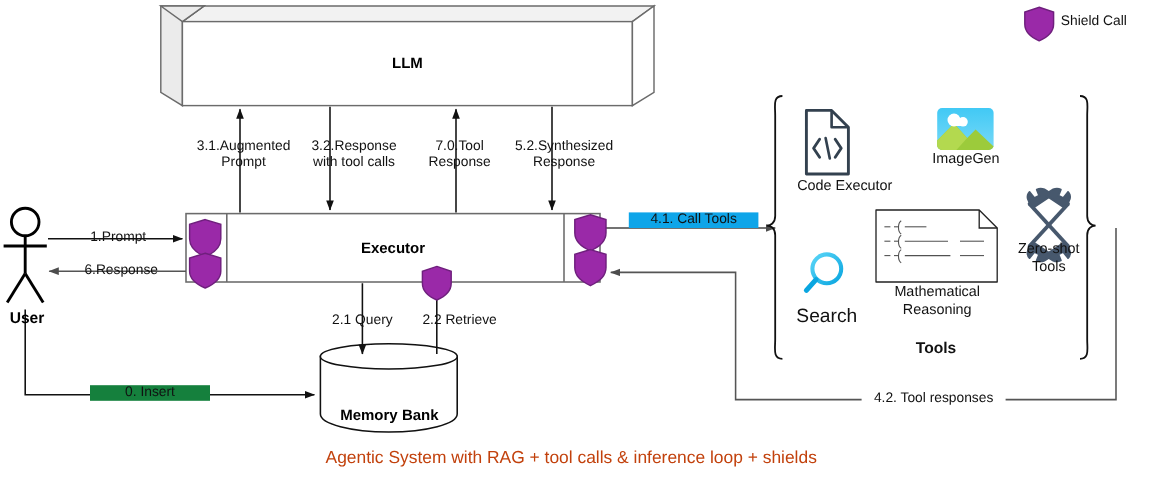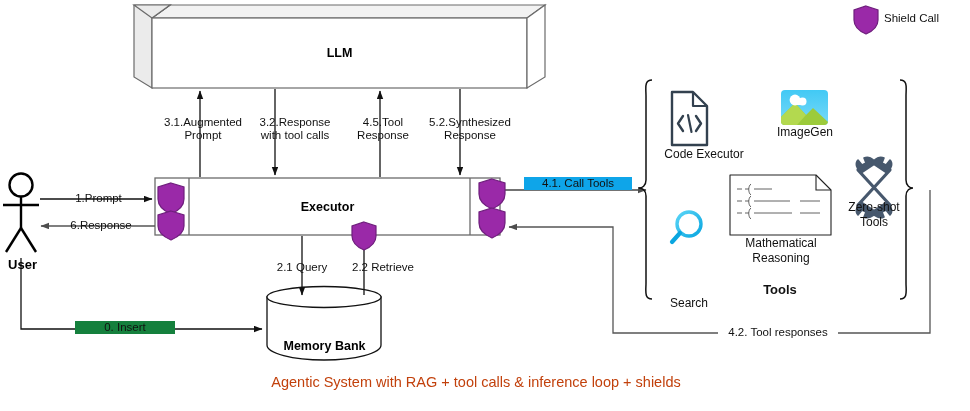--- a/index.html
+++ b/index.html
@@ -208,33 +208,33 @@
   <div class="lbl" style="left:46px;top:192px;width:105px;">1.Prompt</div>
   <div class="lbl" style="left:46px;top:219px;width:110px;">6.Response</div>
   <div class="lbl" style="left:75px;top:321px;width:100px;background:#15803d;">0. Insert</div>
   <div class="lbl" style="left:258px;top:261px;width:88px;">2.1 Query</div>
   <div class="lbl" style="left:337px;top:261px;width:92px;">2.2 Retrieve</div>
 
   <div class="lbl" style="left:140px;top:116px;width:126px;">3.1.Augmented
 Prompt</div>
   <div class="lbl" style="left:231px;top:116px;width:128px;">3.2.Response
 with tool calls</div>
-  <div class="lbl" style="left:336px;top:116px;width:94px;">4.5.Tool
+  <div class="lbl" style="left:336px;top:116px;width:94px;">7.0.Tool
 Response</div>
   <div class="lbl" style="left:408px;top:116px;width:124px;">5.2.Synthesized
 Response</div>
 
   <div class="lbl" style="left:524px;top:177px;width:108px;background:#0ea5e9;">4.1. Call Tools</div>
   <div class="lbl" style="left:718px;top:326px;width:120px;background:#fff;">4.2. Tool responses</div>
 
   <div class="lbl" style="left:650px;top:148px;width:108px;font-size:12px;">Code Executor</div>
   <div class="lbl" style="left:770px;top:126px;width:70px;font-size:12px;">ImageGen</div>
   <div class="lbl" style="left:735px;top:236px;width:92px;font-size:12px;line-height:15px;">Mathematical
 Reasoning</div>
-  <div class="lbl" style="left:658px;top:257px;width:62px;font-size:12px;margin-top:40px;">Search</div>
+  <div class="lbl" style="left:658px;top:257px;width:62px;font-size:16px;">Search</div>
   <div class="lbl" style="left:840px;top:200px;width:68px;font-size:12px;line-height:15px;">Zero-shot
 Tools</div>
 
   <div class="lbl lbl-b" style="left:740px;top:283px;width:80px;font-size:13px;">Tools</div>
 
   <div class="lbl" style="left:884px;top:12px;width:80px;text-align:left;font-size:11.5px;">Shield Call</div>
 
   <div class="caption">Agentic System with RAG + tool calls &amp; inference loop + shields</div>
 
 </div>

